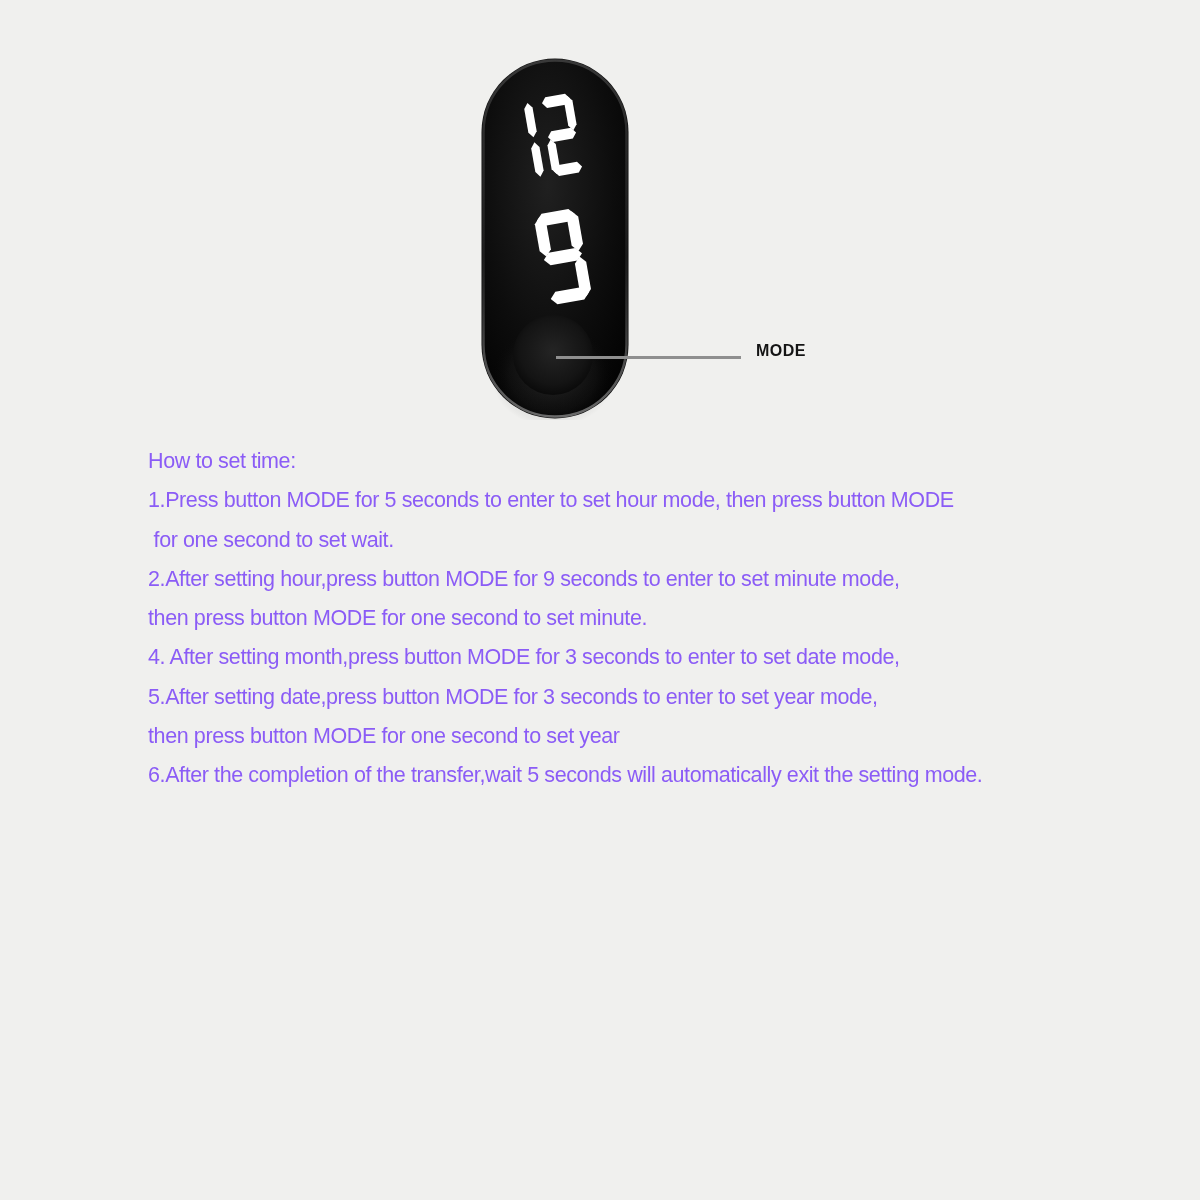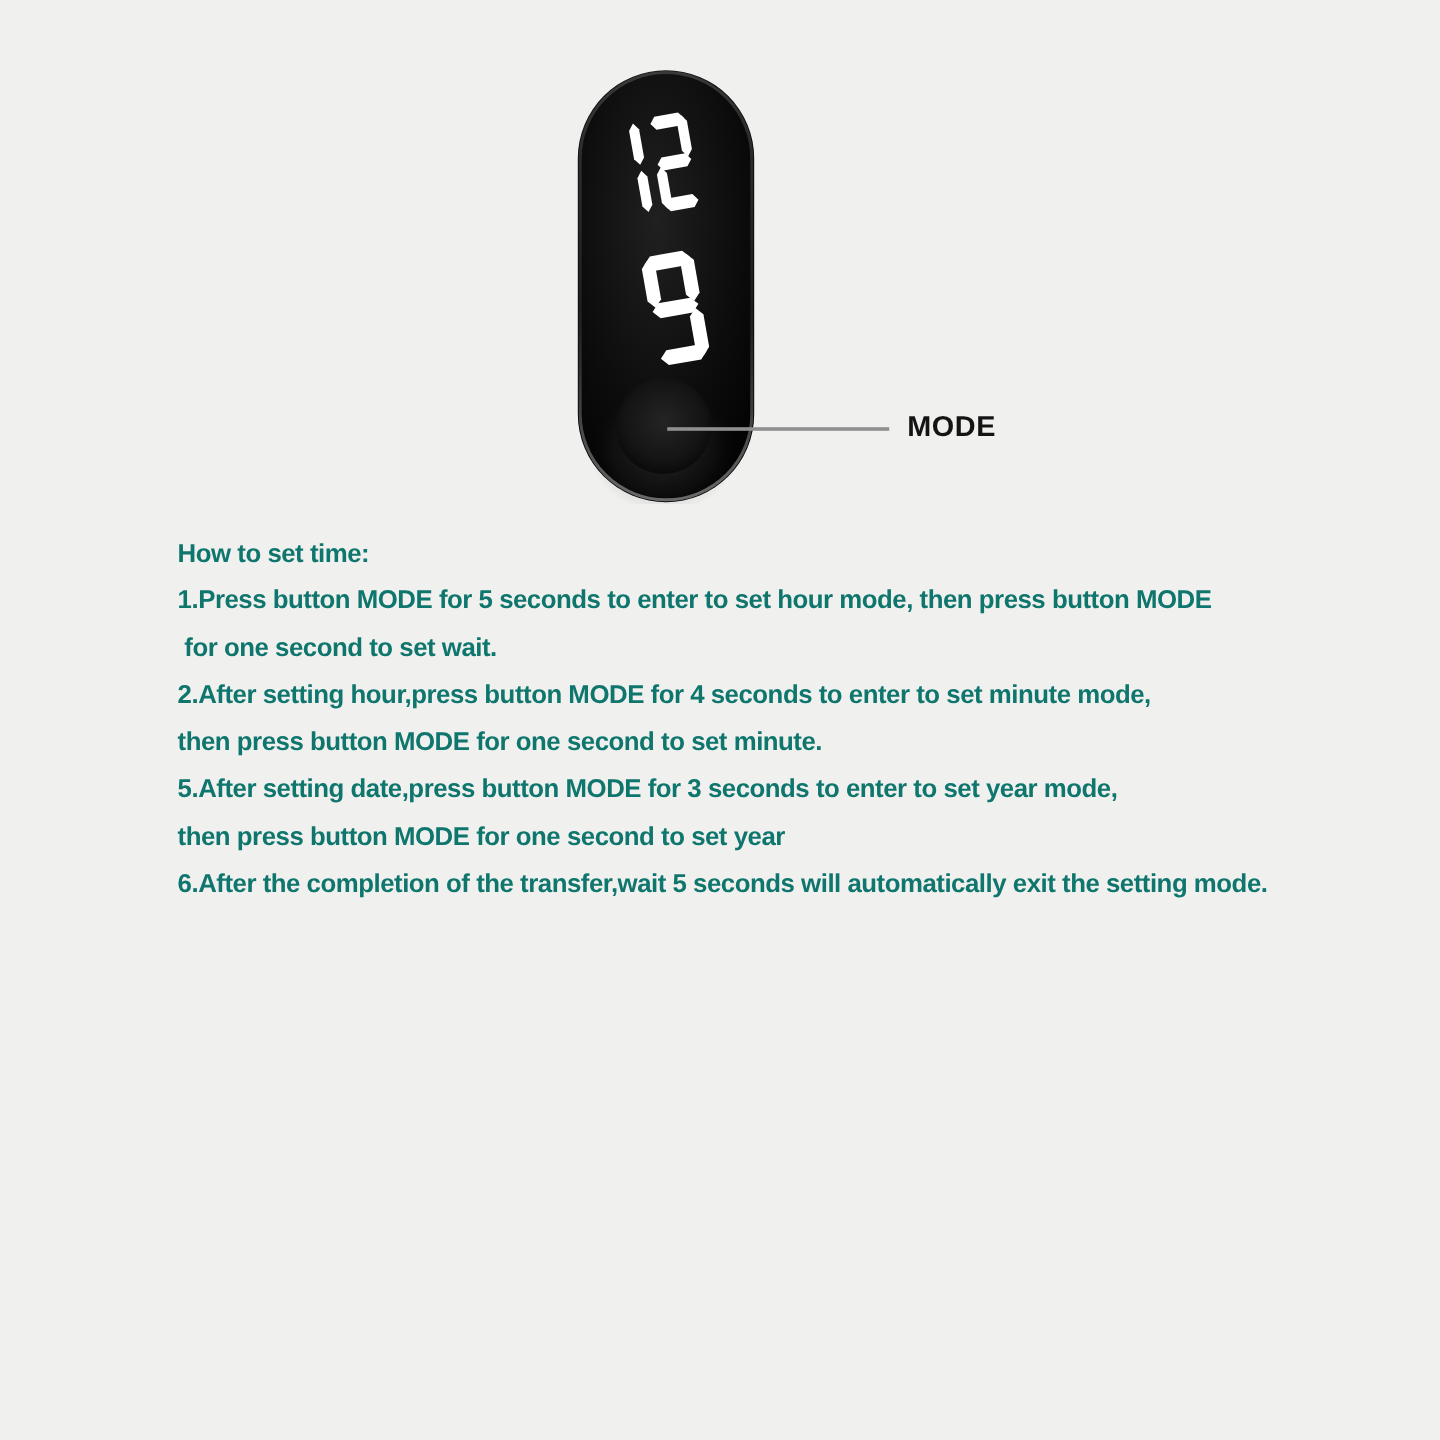--- a/index.html
+++ b/index.html
@@ -10,26 +10,26 @@
     overflow:hidden;
     background:#f0f0ee;
   }
   .watch-svg{position:absolute;left:480px;top:57px;}
   .pointer-line{
     position:absolute;left:556px;top:356px;
     width:185px;height:2.5px;background:#8f8f8f;z-index:5;
   }
   .mode-label{
     position:absolute;left:756px;top:342px;
-    font-size:24px;font-weight:600;color:#141414;
+    font-size:16px;font-weight:600;color:#141414;
     letter-spacing:0.5px;z-index:5;
   }
   .instructions{
     position:absolute;left:148px;top:442px;width:1005px;
-    font-size:21.5px;font-weight:700;color:#0f766e;
+    font-size:21.5px;font-weight:400;color:#8b5cf6;
     letter-spacing:-0.4px;
   }
   .instructions .line{
     height:39.3px;line-height:39.3px;white-space:pre;
   }
 </style>
 </head>
 <body>
 
 <div id="canvas" style="background: rgb(240, 240, 238);">
@@ -88,20 +88,21 @@
     </g>
   </svg>
 
   <div class="pointer-line" style="background: rgb(143, 143, 143);"></div>
   <div class="mode-label">MODE</div>
 
   <div class="instructions">
     <div class="line">How to set time:</div>
     <div class="line">1.Press button MODE for 5 seconds to enter to set hour mode, then press button MODE</div>
     <div class="line"> for one second to set wait.</div>
-    <div class="line">2.After setting hour,press button MODE for 4 seconds to enter to set minute mode,</div>
+    <div class="line">2.After setting hour,press button MODE for 9 seconds to enter to set minute mode,</div>
     <div class="line">then press button MODE for one second to set minute.</div>
+    <div class="line">4. After setting month,press button MODE for 3 seconds to enter to set date mode,</div>
     <div class="line">5.After setting date,press button MODE for 3 seconds to enter to set year mode,</div>
     <div class="line">then press button MODE for one second to set year</div>
     <div class="line">6.After the completion of the transfer,wait 5 seconds will automatically exit the setting mode.</div>
   </div>
 
 </div>
 
 </body></html>

